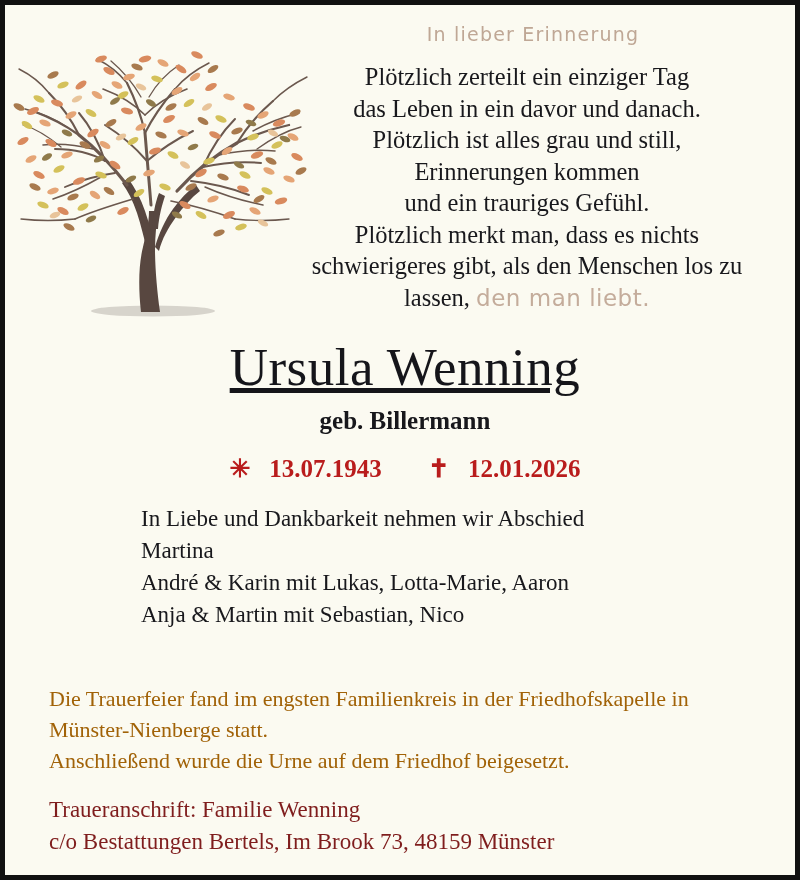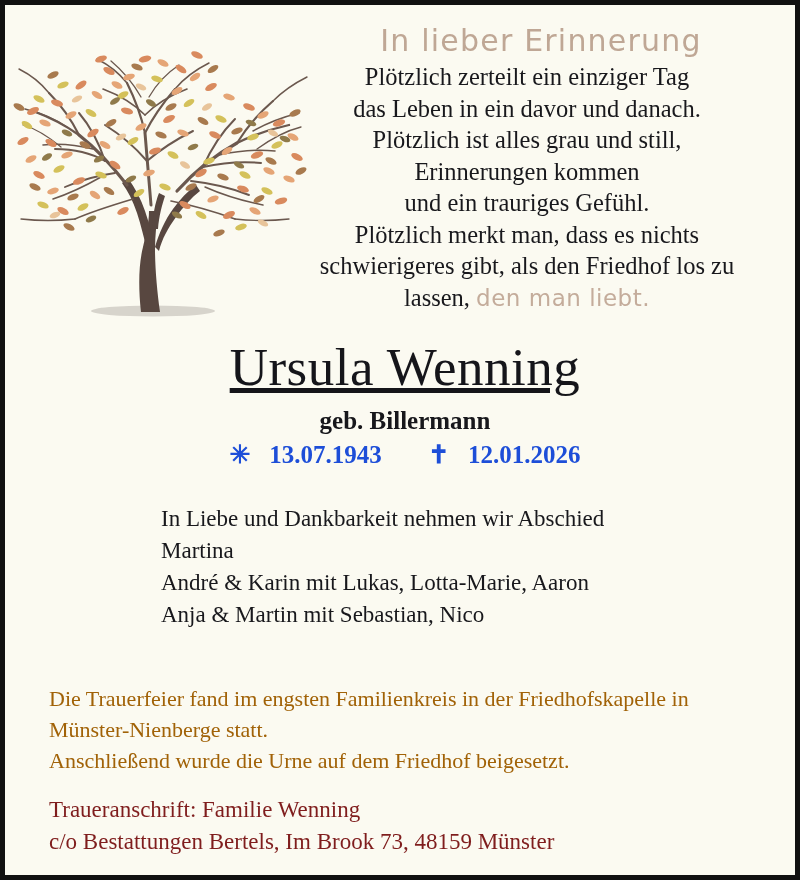--- a/index.html
+++ b/index.html
@@ -27,26 +27,26 @@
     top: 10px;
     width: 315px;
     height: 305px;
     pointer-events: none;
   }
   .tree-wrap svg { display: block; width: 100%; height: 100%; }
 
   
   .memorial-heading {
     position: absolute;
-    left: 296px;
+    left: 288px;
     top: 20px;
     width: 480px;
     text-align: center;
     font-family: "DejaVu Sans", sans-serif;
-    font-size: 30px;
+    font-size: 19px;
     font-weight: 400;
     letter-spacing: 1.2px;
     color: #bfa795;
     line-height: 1.05;
   }
 
   
   .poem {
     position: absolute;
     left: 262px;
@@ -83,33 +83,33 @@
     text-decoration: underline;
   }
   .maiden-name {
     margin-top: 9px;
     font-size: 25px;
     line-height: 29px;
     font-weight: 700;
     color: #17171b;
   }
   .dates {
-    margin-top: 5px;
+    margin-top: 19px;
     font-size: 25px;
     line-height: 30px;
     font-weight: 700;
-    color: #1d4ed8;
+    color: #b91c1c;
   }
   .dates .date-sep { display: inline-block; width: 34px; }
   .dates .sym { font-weight: 700; }
 
   
   .family-block {
     position: absolute;
-    left: 156px;
+    left: 136px;
     top: 498px;
     width: 620px;
     text-align: left;
     font-size: 23px;
     line-height: 32px;
     color: #18181c;
   }
   .family-block .line { display: block; }
 
   
@@ -344,21 +344,21 @@
 
   <div class="memorial-heading">In lieber Erinnerung</div>
 
   <div class="poem">
     <span class="line">Plötzlich zerteilt ein einziger Tag</span>
     <span class="line">das Leben in ein davor und danach.</span>
     <span class="line">Plötzlich ist alles grau und still,</span>
     <span class="line">Erinnerungen kommen</span>
     <span class="line">und ein trauriges Gefühl.</span>
     <span class="line">Plötzlich merkt man, dass es nichts</span>
-    <span class="line">schwierigeres gibt, als den Friedhof los zu</span>
+    <span class="line">schwierigeres gibt, als den Menschen los zu</span>
     <span class="line"><span>lassen,</span><span>&nbsp;</span><span class="hand">den man liebt.</span></span>
   </div>
 
   <div class="name-block">
     <div class="deceased-name">Ursula Wenning</div>
     <div class="maiden-name">geb. Billermann</div>
     <div class="dates">
       <span class="sym">✳</span>
       <span>&nbsp;</span>
       <span>13.07.1943</span>

